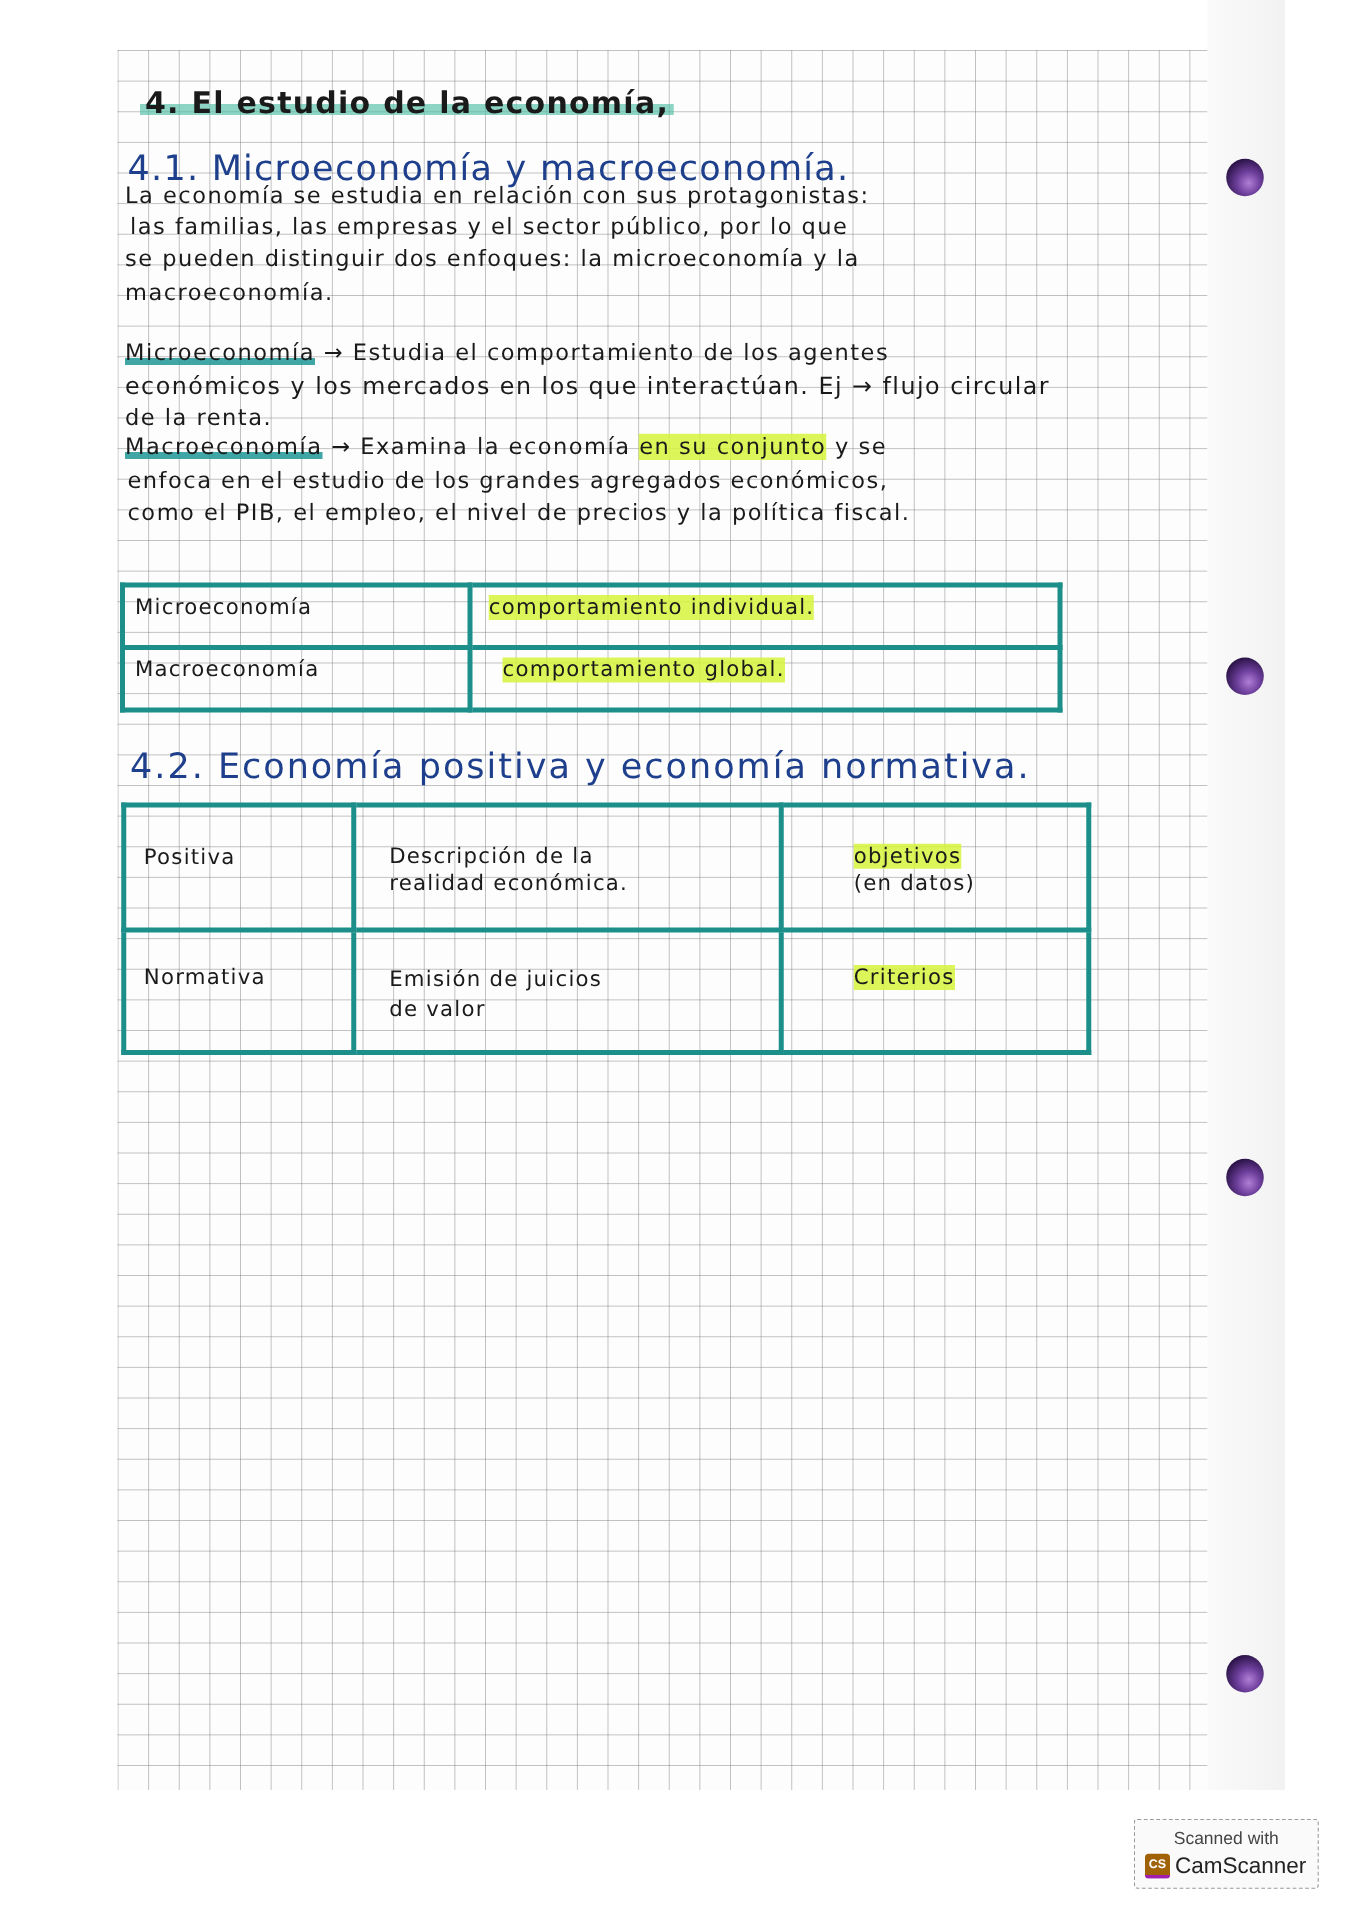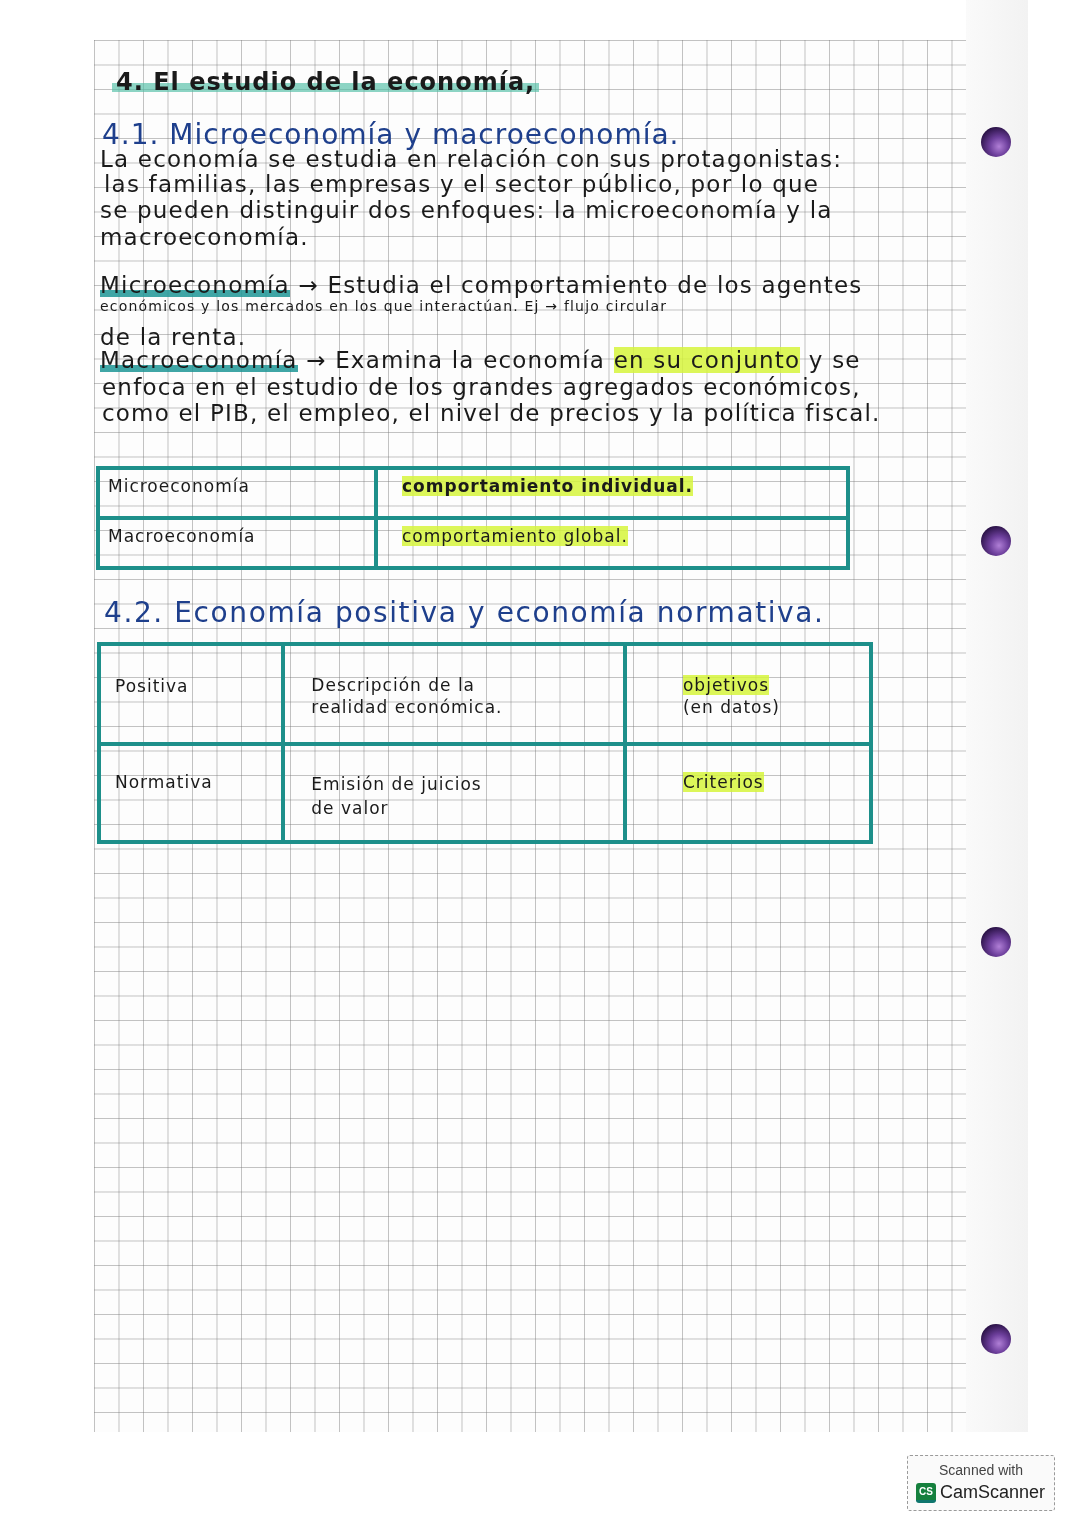--- a/index.html
+++ b/index.html
@@ -22,39 +22,39 @@
     background:linear-gradient(to right,#fafafa,#f2f2f2);
   }
   .hole {
     position:absolute; width:30px; height:30px; border-radius:50%;
     background:radial-gradient(circle at 60% 65%, #b07fd6 0%, #6d3f9c 35%, #2a1246 75%);
   }
   .txt { position:absolute; color:#1a1a1a; white-space:nowrap; letter-spacing:1px; }
   .title { font-size:24px; }
   .title .hl { background:linear-gradient(to bottom, transparent 55%, rgba(80,190,165,0.65) 55%, rgba(80,190,165,0.65) 85%, transparent 85%); padding:0 4px;font-weight:bold; }
   .h2 { color:#1e3f8c; font-size:28px; }
-  .body { font-size:23px; letter-spacing:1.2px; }
+  .body { font-size:18px; letter-spacing:1.2px; }
   .ul-teal { background:linear-gradient(to bottom, transparent 70%, rgba(30,150,150,0.85) 70%, rgba(30,150,150,0.85) 95%, transparent 95%); }
   .hl-yellow { background:rgba(214,245,60,0.85); }
   table.hand {
     position:absolute; border-collapse:collapse;
     border:4px solid #1d8f8a;
   }
   table.hand td {
     border:4px solid #1d8f8a; font-size:17px; color:#1a1a1a;
     vertical-align:top; padding:6px 8px; letter-spacing:1px;
   }
   .cs-badge {
     position:absolute; left:907px; top:1455px; width:146px; height:54px;
     border:1px dashed #9a9a9a; border-radius:3px; background:#fafafa;
     font-family:"Liberation Sans", sans-serif;
   }
   .cs-top { position:absolute; top:6px; width:100%; text-align:center; font-size:14px; color:#444; }
   .cs-bottom { position:absolute; top:26px; left:8px; display:flex; align-items:center; gap:4px; }
-  .cs-logo { width:20px; height:20px; background:#15803d; color:#fff; font-size:10px; font-weight:bold; border-radius:3px; display:flex; align-items:center; justify-content:center; border-bottom:3px solid #0f766e; box-sizing:border-box;}
+  .cs-logo { width:20px; height:20px; background:#a16207; color:#fff; font-size:10px; font-weight:bold; border-radius:3px; display:flex; align-items:center; justify-content:center; border-bottom:3px solid #a21caf; box-sizing:border-box;}
   .cs-name { font-size:18px; color:#222; }
 </style>
 </head>
 <body>
 
 <div class="sheet"></div>
 <div class="margin-strip"></div>
 
 <div class="hole" style="left:981px;top:127px;"></div>
 <div class="hole" style="left:981px;top:526px;"></div>
@@ -70,38 +70,38 @@
 <div class="txt body" style="left:100px;top:146px;">La economía se estudia en relación con sus protagonistas:</div>
 <div class="txt body" style="left:104px;top:171px;">las familias, las empresas y el sector público, por lo que</div>
 <div class="txt body" style="left:100px;top:197px;">se pueden distinguir dos enfoques: la microeconomía y la</div>
 <div class="txt body" style="left:100px;top:224px;">macroeconomía.</div>
 
 <div class="txt body" style="left:100px;top:272px;">
   <span class="ul-teal">Microeconomía</span>
   <span>→</span>
   <span>Estudia el comportamiento de los agentes</span>
 </div>
-<div class="txt body" style="left:100px;top:298px;font-size:14px;">económicos y los mercados en los que interactúan. Ej → flujo circular</div>
+<div class="txt body" style="left:100px;top:298px;font-size:19px;">económicos y los mercados en los que interactúan. Ej → flujo circular</div>
 <div class="txt body" style="left:100px;top:324px;">de la renta.</div>
 
 <div class="txt body" style="left:100px;top:347px;">
   <span class="ul-teal">Macroeconomía</span>
   <span>→</span>
   <span>Examina la economía</span>
   <span class="hl-yellow">en su conjunto</span>
   <span>y se</span>
 </div>
 <div class="txt body" style="left:102px;top:374px;">enfoca en el estudio de los grandes agregados económicos,</div>
 <div class="txt body" style="left:102px;top:400px;">como el PIB, el empleo, el nivel de precios y la política fiscal.</div>
 
 <table class="hand" style="left:96px;top:466px;width:754px;">
   <tbody>
       <tr style="height:50px;">
     <td style="width:258px;">Microeconomía</td>
-    <td><span class="hl-yellow" style="margin-left:16px;font-weight:bold;">comportamiento individual.</span></td>
+    <td><span class="hl-yellow" style="margin-left:5px;">comportamiento individual.</span></td>
   </tr>
   <tr style="height:50px;">
     <td>Macroeconomía</td>
     <td><span class="hl-yellow" style="margin-left:16px;">comportamiento global.</span></td>
   </tr>
 </tbody>
   </table>
 
 <div class="txt h2" style="left:104px;top:596px;letter-spacing:1.6px;">4.2. Economía positiva y economía normativa.</div>
 

